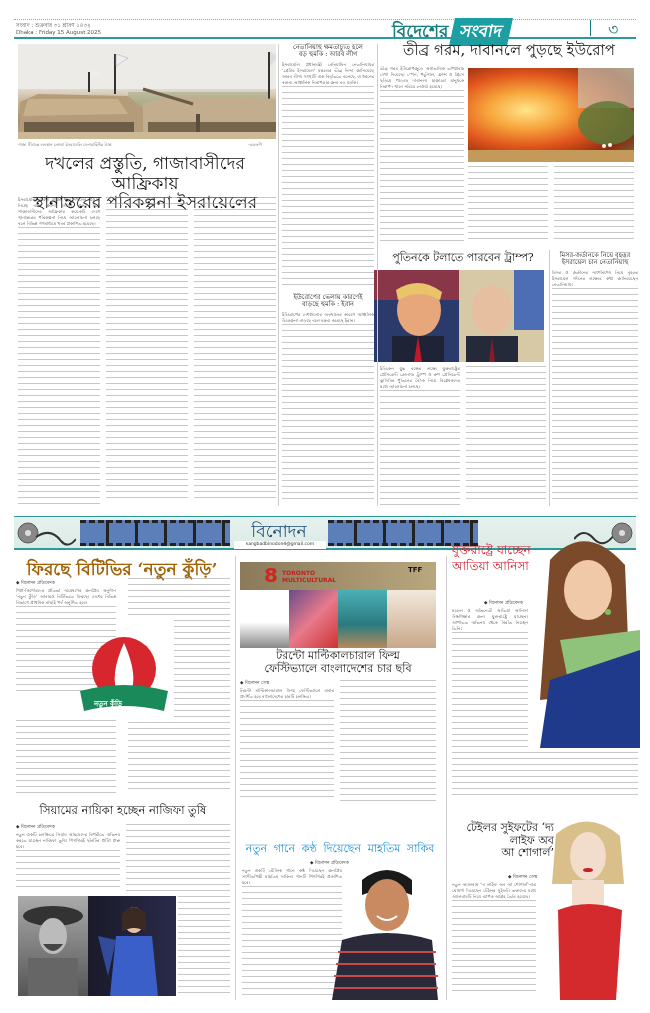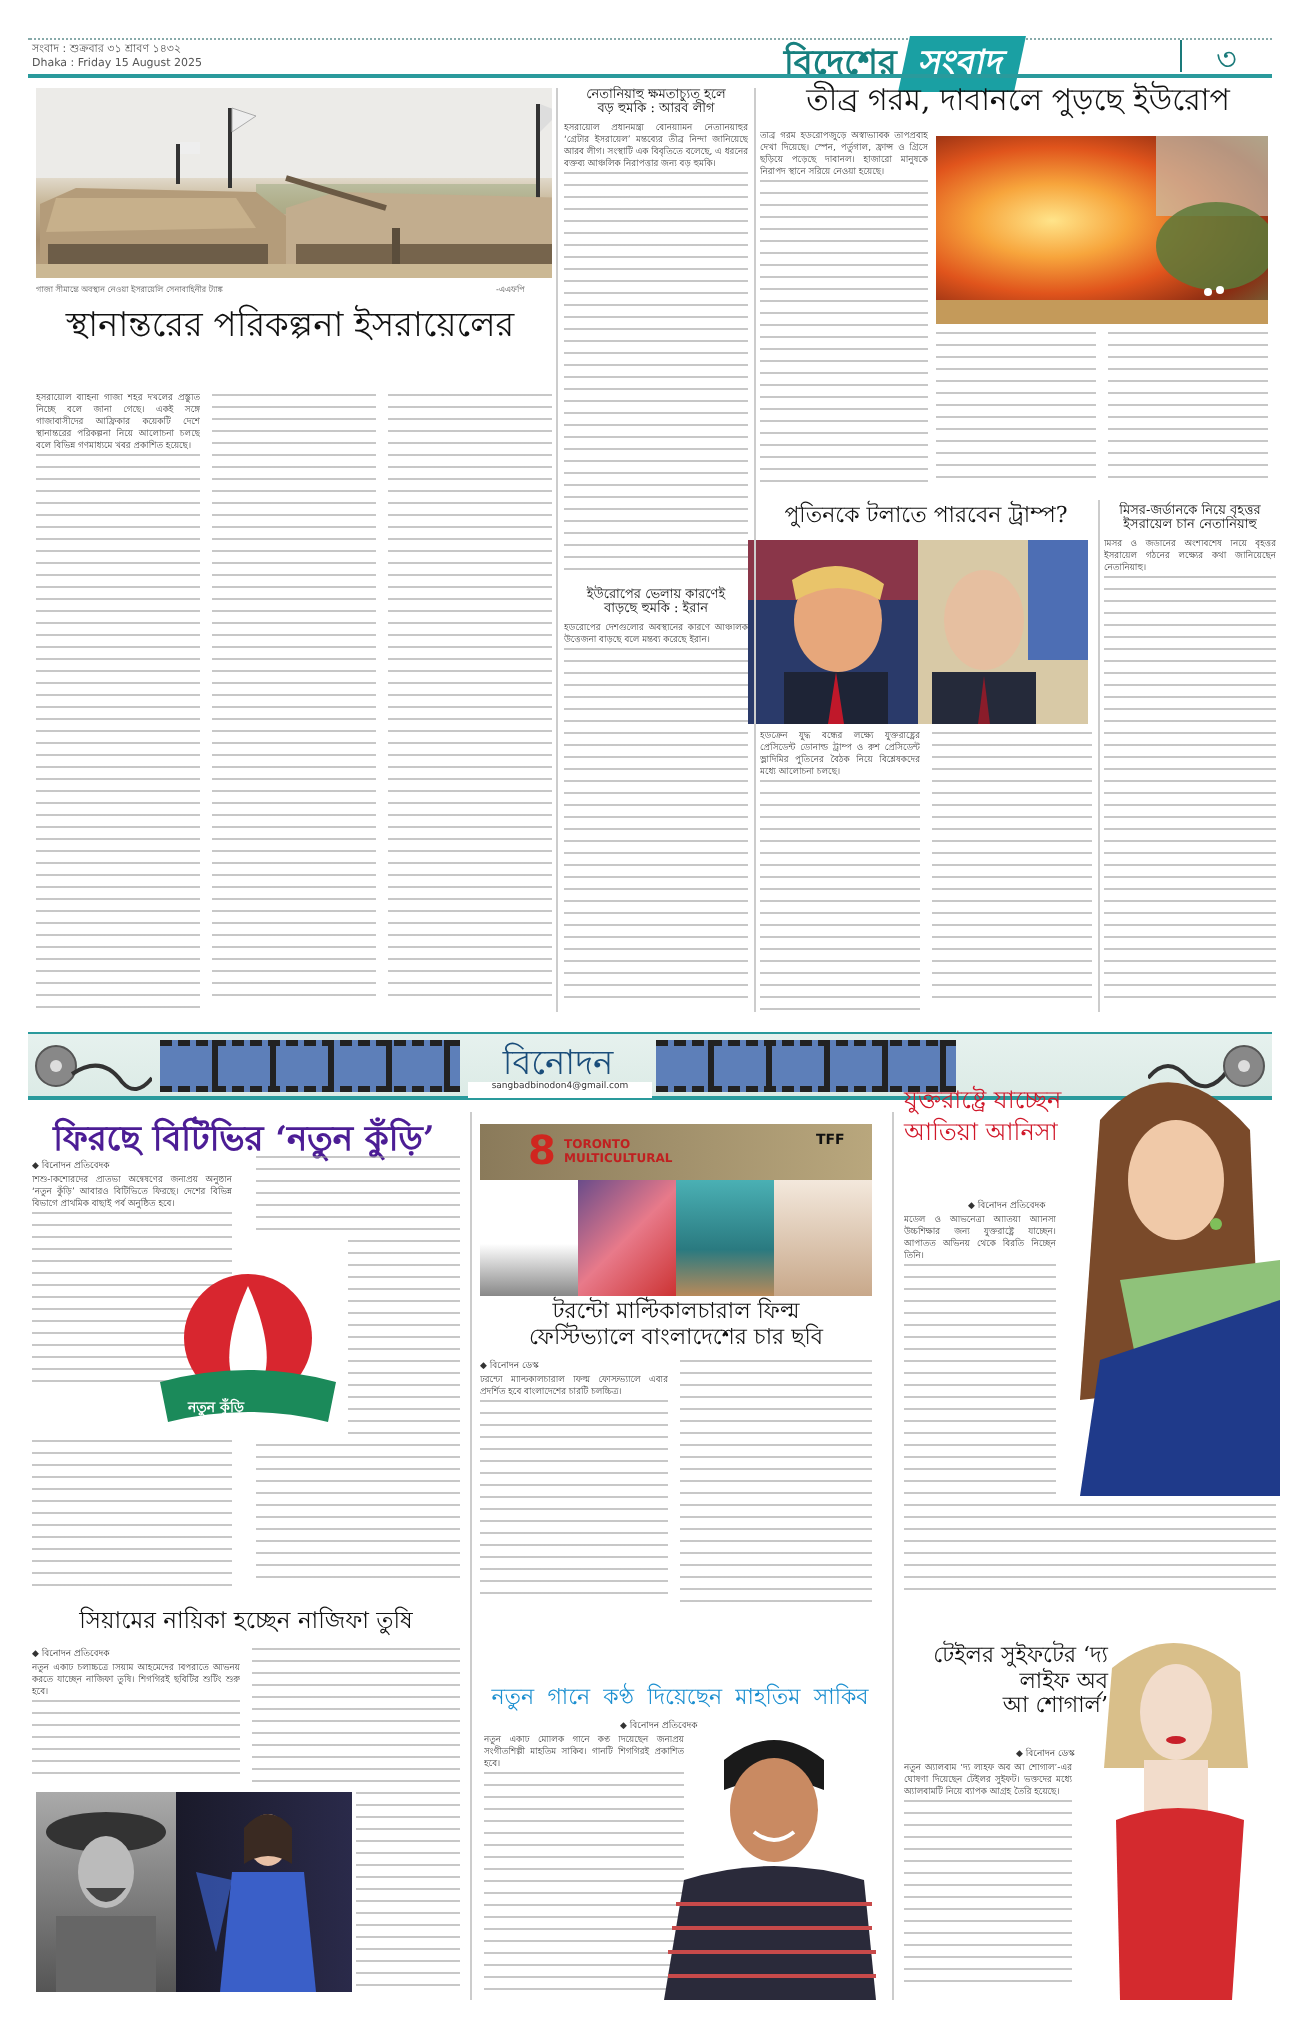--- a/index.html
+++ b/index.html
@@ -9,21 +9,21 @@
   .dotline { border-top: 1px dotted #8aa; }
   .hdr-date { font-size: 5.5px; color: #555; line-height: 7px; }
   .masthead-title { font-family: "DejaVu Serif", serif; font-size: 17px; color: #17807f; font-weight: bold; }
   .masthead-badge { background: #1aa0a3; color: #fff; font-family: "DejaVu Serif", serif; font-size: 17px; font-weight: bold; padding: 0 8px; transform: skewX(-12deg); }
   .page-num { font-size: 16px; color: #1a7a7a; font-family: "DejaVu Serif", serif; }
   .teal-rule { background: #2a9a9c; height: 2px; }
   .headline { font-family: "DejaVu Serif", serif; color: #111; text-align: center; line-height: 1.15; }
   .body-text { font-size: 4.4px; line-height: 6px; color: #444; text-align: justify; overflow: hidden; }
   .caption { font-size: 4px; color: #555; }
   .photo { overflow: hidden; }
-  .red-head { color: #4c1d95; font-family: "DejaVu Serif", serif; font-weight: bold; }
+  .red-head { color: #a16207; font-family: "DejaVu Serif", serif; font-weight: bold; }
   .byline { font-size: 4.5px; color: #333; }
   .filler { background: repeating-linear-gradient(to bottom, #9a9a9a 0 1px, transparent 1px 6px); opacity: .55; }
 </style>
 </head>
 <body>
 
 <div class="abs dotline" style="left:14px;top:19px;width:622px;"></div>
 <div class="abs hdr-date" style="left:16px;top:22px;">
   <div>সংবাদ : শুক্রবার ৩১ শ্রাবণ ১৪৩২</div>
   <div>Dhaka : Friday 15 August 2025</div>
@@ -53,20 +53,21 @@
     <rect x="130" y="78" width="140" height="10" fill="#76644c"></rect>
     <line x1="125" y1="45" x2="175" y2="60" stroke="#6b5a45" stroke-width="3"></line>
     <rect x="178" y="70" width="4" height="20" fill="#5a4d3b"></rect>
     <rect x="0" y="88" width="258" height="7" fill="#cbb894"></rect>
   </svg>
 </div>
 <div class="abs caption" style="left:18px;top:142px;">গাজা সীমান্তে অবস্থান নেওয়া ইসরায়েলি সেনাবাহিনীর ট্যাঙ্ক</div>
 <div class="abs caption" style="left:248px;top:142px;">-এএফপি</div>
 
 <div class="abs headline" style="left:14px;top:154px;width:262px;font-size:17px;">
+  <div>দখলের প্রস্তুতি, গাজাবাসীদের আফ্রিকায়</div>
   <div>স্থানান্তরের পরিকল্পনা ইসরায়েলের</div>
 </div>
 
 <div class="abs" style="left:18px;top:197px;width:258px;height:310px;display:flex;gap:6px;">
   <div class="body-text" style="flex:1;">
     <div>ইসরায়েলি বাহিনী গাজা শহর দখলের প্রস্তুতি নিচ্ছে বলে জানা গেছে। একই সঙ্গে গাজাবাসীদের আফ্রিকার কয়েকটি দেশে স্থানান্তরের পরিকল্পনা নিয়ে আলোচনা চলছে বলে বিভিন্ন গণমাধ্যমে খবর প্রকাশিত হয়েছে।</div>
     <div class="filler" style="height:290px;"></div>
   </div>
   <div class="body-text" style="flex:1;">
     <div class="filler" style="height:305px;"></div>

